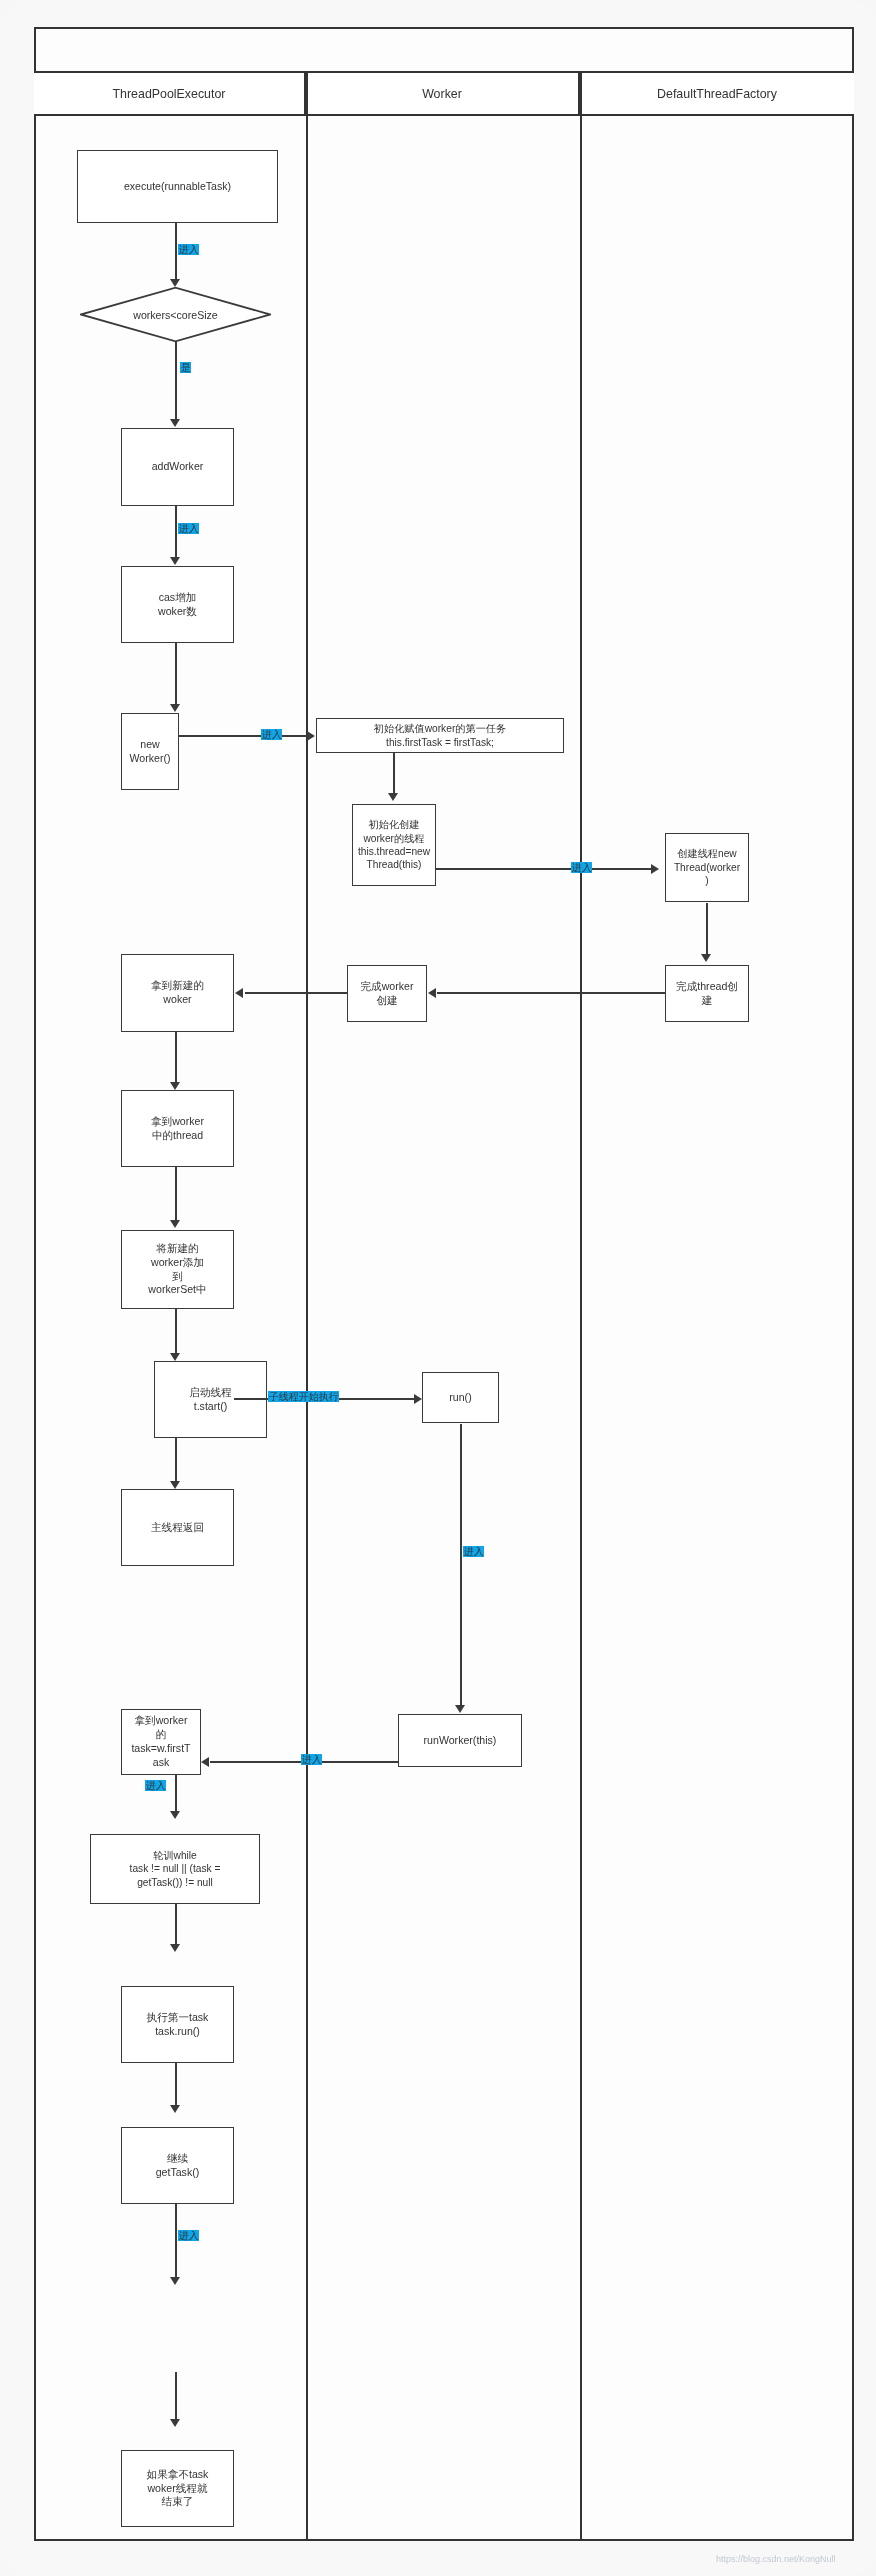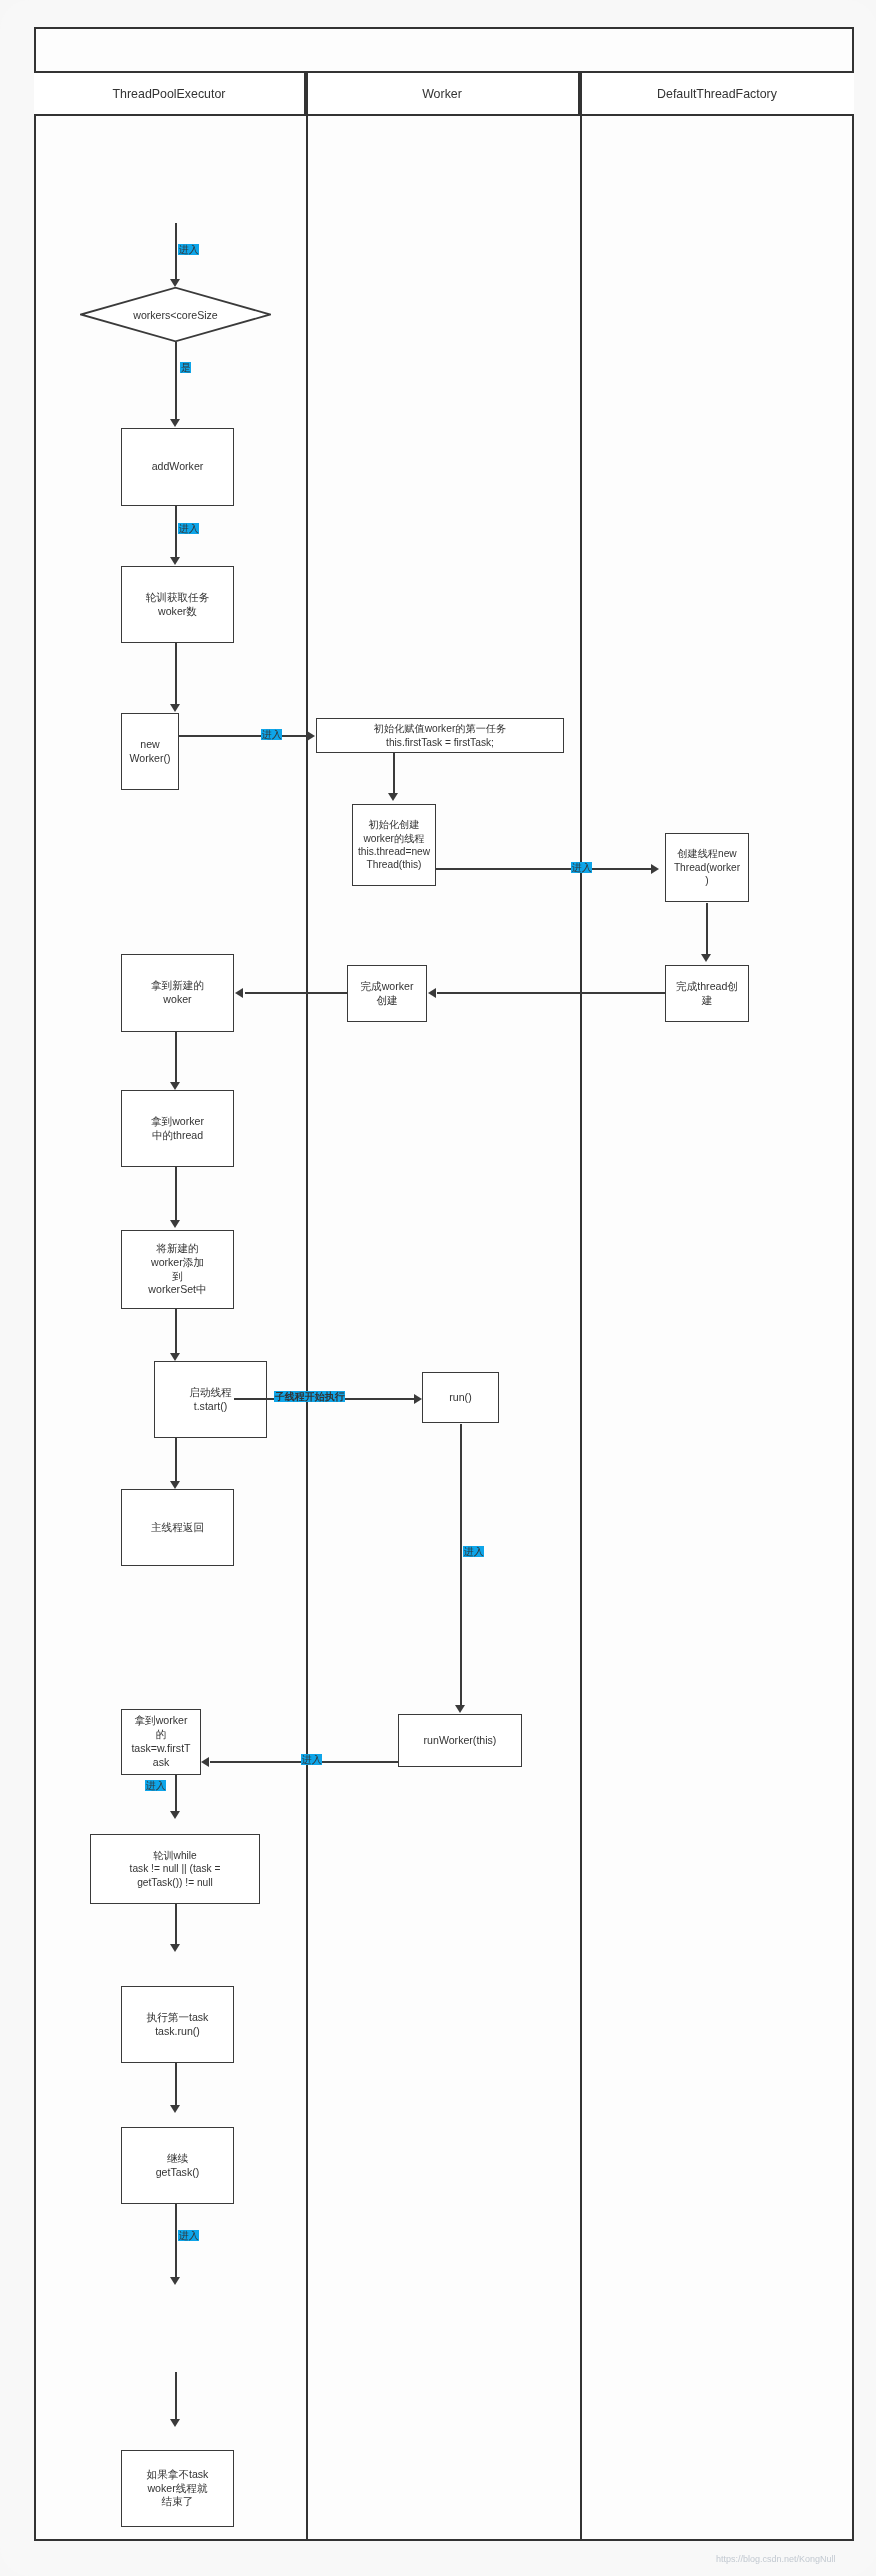--- a/index.html
+++ b/index.html
@@ -155,20 +155,23 @@
       <span>Worker</span>
     </div>
     <div class="lane-head" style="left:546px; width:274px;">
       <span>DefaultThreadFactory</span>
     </div>
   </div>
 
   <div class="lane-div" style="left:306px; height:2470px;"></div>
   <div class="lane-div" style="left:580px; height:2470px;"></div>
 
+  <div class="node" style="left:77px; top:150px; width:201px; height:73px;">
+    <span>execute(runnableTask)</span>
+  </div>
 
   <div class="vline" style="left:175px; top:223px; height:60px;"></div>
   <div class="arrow-down" style="left:170px; top:279px;"></div>
   <div class="edge-label" style="left:178px; top:244px;">进入</div>
 
   <div class="diamond" style="left:80px; top:287px; width:191px; height:55px;">
     <svg class="dshape" viewBox="0 0 262 75" preserveAspectRatio="none">
       <polygon points="131,1 261,37.5 131,74 1,37.5" fill="#ffffff" stroke="#3a3a3a" stroke-width="2.5"></polygon>
     </svg>
     <div class="dlabel">workers&lt;coreSize</div>
@@ -180,21 +183,21 @@
 
   <div class="node" style="left:121px; top:428px; width:113px; height:78px;">
     <span>addWorker</span>
   </div>
 
   <div class="vline" style="left:175px; top:506px; height:53px;"></div>
   <div class="arrow-down" style="left:170px; top:557px;"></div>
   <div class="edge-label" style="left:178px; top:523px;">进入</div>
 
   <div class="node" style="left:121px; top:566px; width:113px; height:77px;">
-    <span>轮训获取任务
+    <span>cas增加
 woker数</span>
   </div>
 
   <div class="vline" style="left:175px; top:642px; height:66px;"></div>
   <div class="arrow-down" style="left:170px; top:704px;"></div>
 
   <div class="node" style="left:121px; top:713px; width:58px; height:77px;align-items:center;">
     <span>new
 Worker()</span>
   </div>
@@ -229,21 +232,21 @@
   <div class="vline" style="left:175px; top:1309px; height:48px;"></div>
   <div class="arrow-down" style="left:170px; top:1353px;"></div>
 
   <div class="node" style="left:121px; top:1361px; width:113px; height:77px;margin-left:33px;">
     <span>启动线程
 t.start()</span>
   </div>
 
   <div class="hline" style="left:234px; top:1398px; width:181px;"></div>
   <div class="arrow-right" style="left:414px; top:1394px;"></div>
-  <div class="edge-label" style="left:274px; top:1391px;font-weight:bold;">子线程开始执行</div>
+  <div class="edge-label" style="left:268px; top:1391px;">子线程开始执行</div>
 
   <div class="vline" style="left:175px; top:1437px; height:47px;"></div>
   <div class="arrow-down" style="left:170px; top:1481px;"></div>
 
   <div class="node" style="left:121px; top:1489px; width:113px; height:77px;">
     <span>主线程返回</span>
   </div>
 
   <div class="node" style="left:121px; top:1709px; width:80px; height:66px;">
     <span>拿到worker

